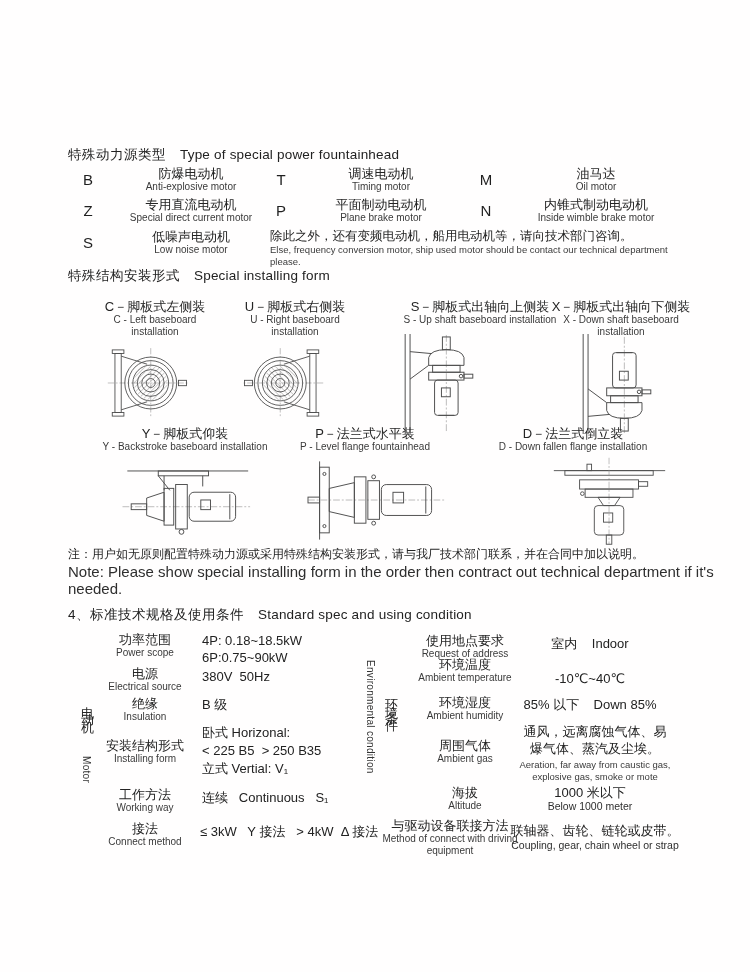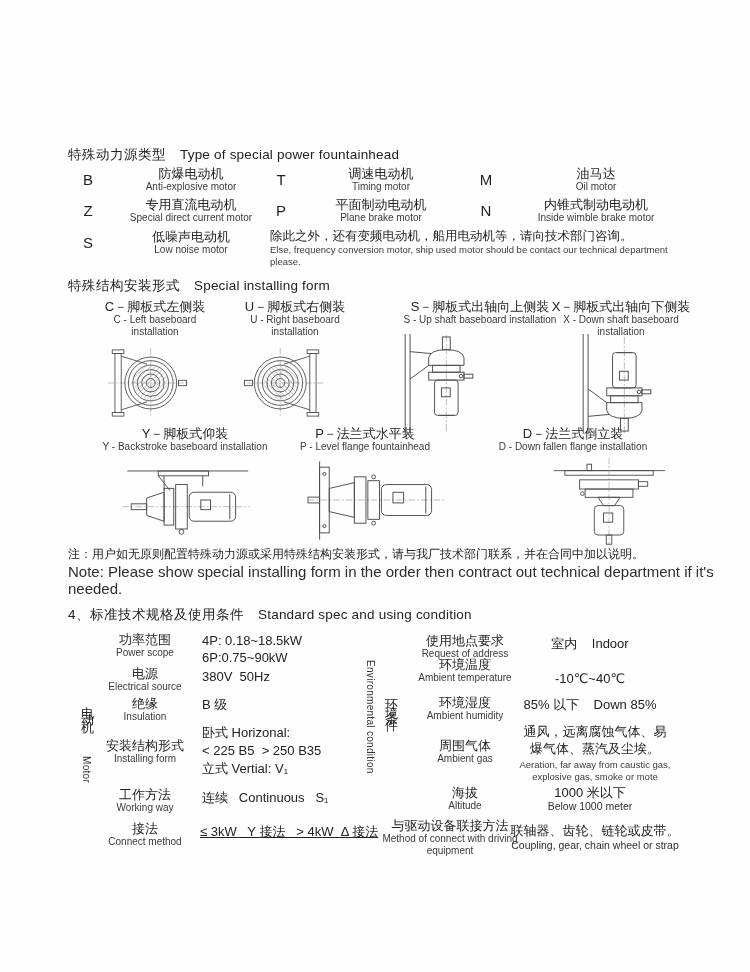--- a/index.html
+++ b/index.html
@@ -138,21 +138,21 @@
     <div class="cell ctr" style="width:150px">
       <div class="nm-zh">低噪声电动机</div>
       <div class="nm-en">Low noise motor</div>
     </div>
     <div class="cell" style="width:430px; padding-left:4px;">
       <div class="s1-note-zh">除此之外，还有变频电动机，船用电动机等，请向技术部门咨询。</div>
       <div class="s1-note-en">Else, frequency conversion motor, ship used motor should be contact our technical department please.</div>
     </div>
   </div>
 
-  <div class="abs sec-head" style="left:68px; top:277px;text-align:right;">
+  <div class="abs sec-head" style="left:68px; top:267px;text-align:right;">
     <span>特殊结构安装形式</span><span class="en">Special installing form</span>
   </div>
 
   <div class="abs form-label" style="left:75px; top:299px; width:160px;">
     <div class="nm-zh">C－脚板式左侧装</div>
     <div class="nm-en en-narrow">C - Left baseboard installation</div>
   </div>
   <div class="abs form-label" style="left:220px; top:299px; width:150px;">
     <div class="nm-zh">U－脚板式右侧装</div>
     <div class="nm-en en-narrow">U - Right baseboard installation</div>
@@ -279,21 +279,21 @@
     </div>
 
     <div class="abs val" style="left:142px; top:2px;">4P: 0.18~18.5kW</div>
     <div class="abs val" style="left:142px; top:19px;">6P:0.75~90kW</div>
     <div class="abs val" style="left:142px; top:38px;">380V  50Hz</div>
     <div class="abs val" style="left:142px; top:66px;">B 级</div>
     <div class="abs val" style="left:142px; top:94px;">卧式 Horizonal:</div>
     <div class="abs val" style="left:142px; top:112px;">&lt; 225 B5  &gt; 250 B35</div>
     <div class="abs val" style="left:142px; top:130px;">立式 Vertial: V₁</div>
     <div class="abs val" style="left:142px; top:159px;">连续   Continuous   S₁</div>
-    <div class="abs val" style="left:140px; top:193px;text-decoration:underline;">≤ 3kW   Y 接法   &gt; 4kW  Δ 接法</div>
+    <div class="abs val" style="left:140px; top:193px;">≤ 3kW   Y 接法   &gt; 4kW  Δ 接法</div>
 
     <div class="abs" style="left:325px; top:3px; width:160px;">
       <div class="lbl-zh">使用地点要求</div>
       <div class="lbl-en">Request of address</div>
     </div>
     <div class="abs" style="left:325px; top:27px; width:160px;">
       <div class="lbl-zh">环境温度</div>
       <div class="lbl-en">Ambient temperature</div>
     </div>
     <div class="abs" style="left:325px; top:65px; width:160px;">

